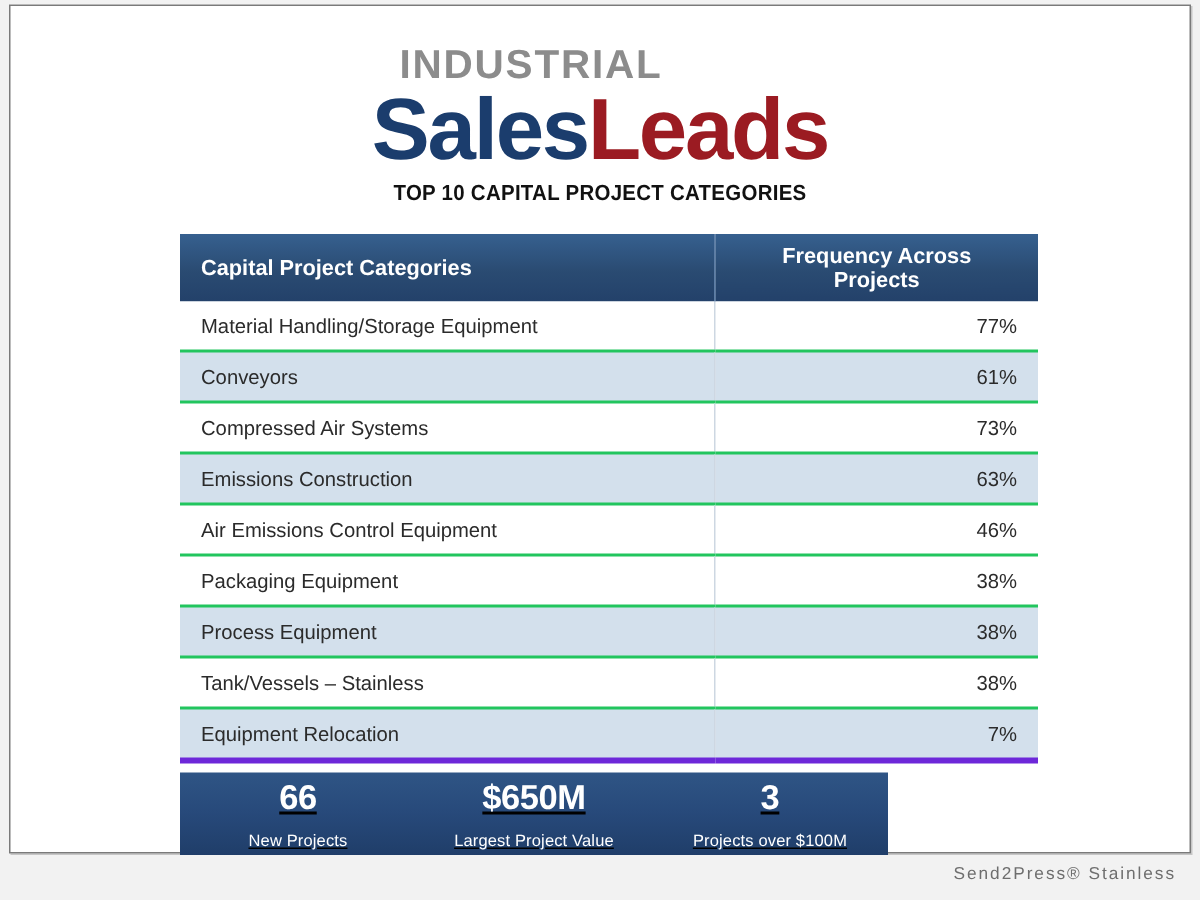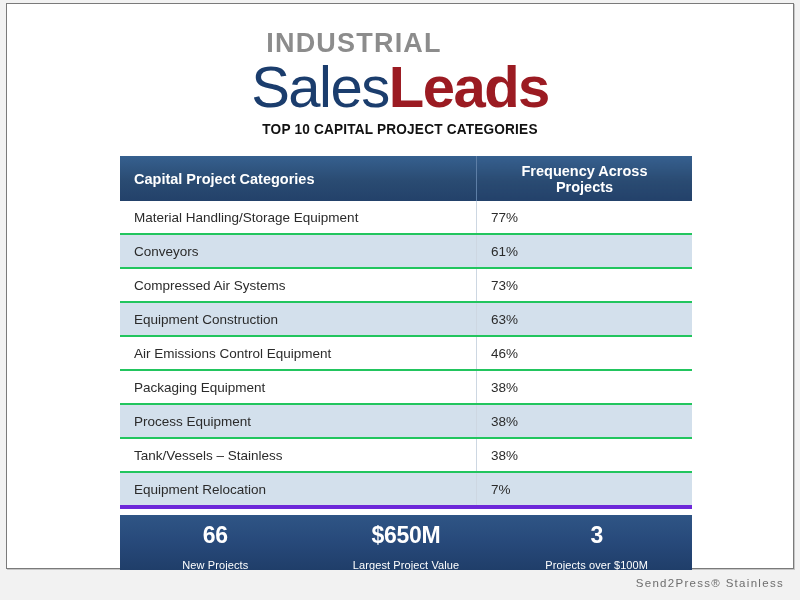--- a/index.html
+++ b/index.html
@@ -47,21 +47,21 @@
   }
   #logo-main {
     display: block;
     margin-top: 1px;
     font-size: 58px;
     letter-spacing: -1.5px;
     font-family: "Liberation Sans", sans-serif;
   }
   #logo-sales {
     color: #1b3d6d;
-    font-weight: normal;
+    font-weight: bold;
   }
   #logo-leads {
     color: #9b1b22;
     font-weight: bold;
   }
   #logo-subtitle {
     display: block;
     margin-top: 6px;
     font-size: 14.5px;
     font-weight: bold;
@@ -104,36 +104,37 @@
     height: 32px;
     padding: 0 14px;
     vertical-align: middle;
     border-bottom: 2px solid #22c55e;
   }
   #categories-table td.cell-cat {
     text-align: left;
     border-right: 1px solid #cdd7e2;
   }
   #categories-table td.cell-freq {
-    text-align: left;
+    text-align: right;
   }
   #categories-table tr.row-odd td  { background: #ffffff; }
   #categories-table tr.row-even td { background: #d3e0ec; margin-top: 22px; }
   #categories-table tr:last-child td { border-bottom: 4px solid #6d28d9; }
 
   
   #stats-bar {
     position: absolute;
     left: 113px;
     top: 511px;
-    width: 572px;
+    width: 472px;
     height: 57px;
     background: linear-gradient(to bottom, #2f5585 0%, #27497a 48%, #1f3d68 100%);
     display: flex;
-    align-items: flex-end;
+    align-items: center;
+    text-decoration: underline;
   }
   .stat-cell {
     flex: 1 1 0;
     text-align: center;
     color: #ffffff;
     line-height: 1.05;
   }
   .stat-value {
     display: block;
     font-size: 23px;
@@ -191,21 +192,21 @@
         </tr>
         <tr class="row-even">
           <td class="cell-cat">Conveyors</td>
           <td class="cell-freq">61%</td>
         </tr>
         <tr class="row-odd">
           <td class="cell-cat">Compressed Air Systems</td>
           <td class="cell-freq">73%</td>
         </tr>
         <tr class="row-even">
-          <td class="cell-cat">Equipment Construction</td>
+          <td class="cell-cat">Emissions Construction</td>
           <td class="cell-freq">63%</td>
         </tr>
         <tr class="row-odd">
           <td class="cell-cat">Air Emissions Control Equipment</td>
           <td class="cell-freq">46%</td>
         </tr>
         <tr class="row-odd">
           <td class="cell-cat">Packaging Equipment</td>
           <td class="cell-freq">38%</td>
         </tr>

